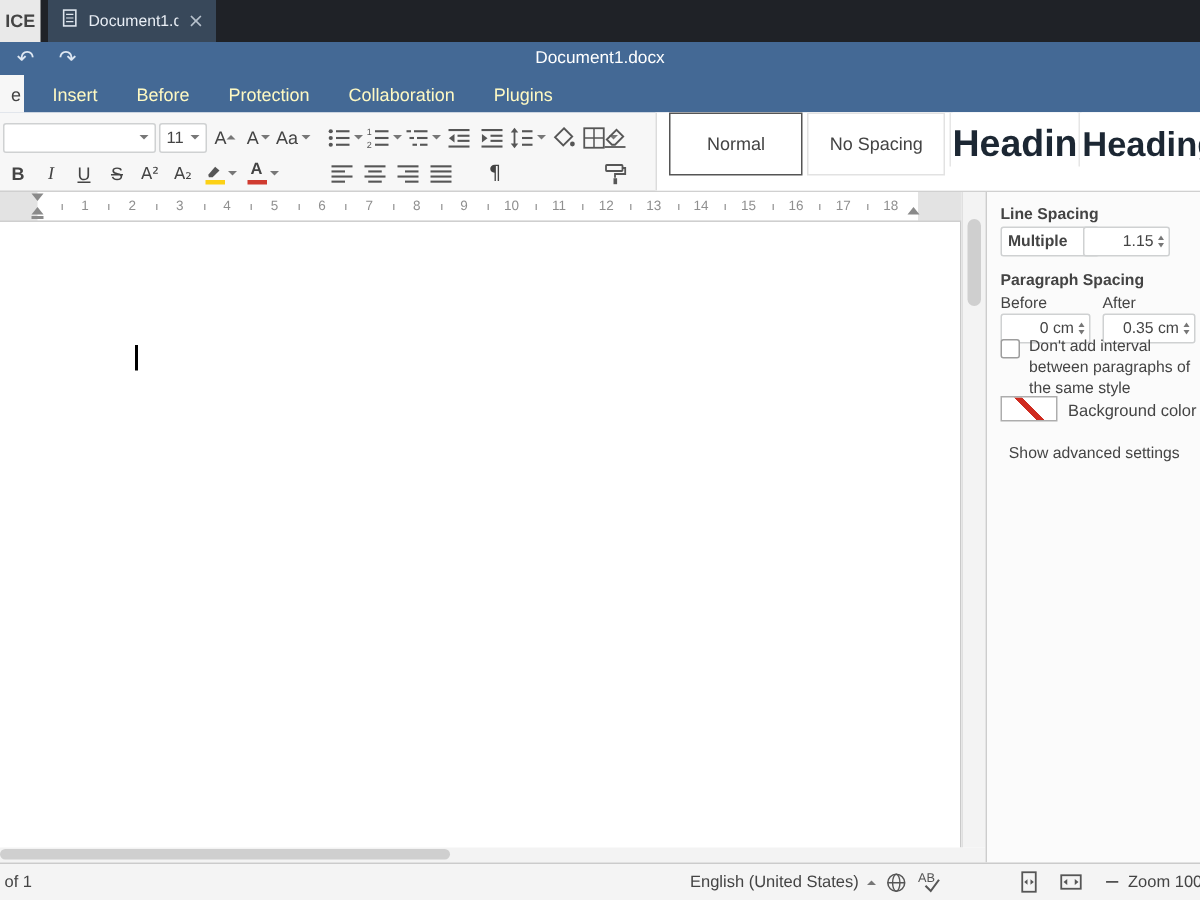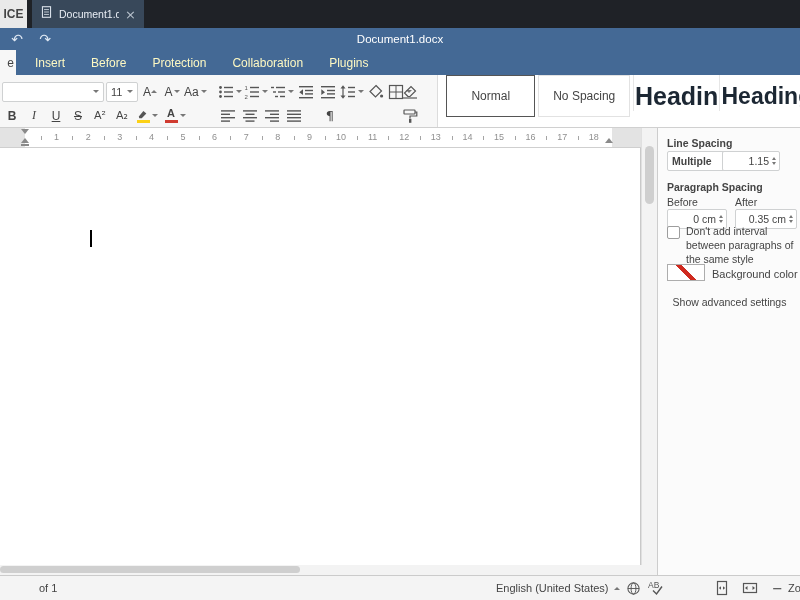--- a/index.html
+++ b/index.html
@@ -83,21 +83,21 @@
   .spin .arr .cup,.spin .arr .cdown{border-left-width:2.5px;border-right-width:2.5px;margin:0;}
   .spin .arr .cup{border-bottom-width:3px;}
   .spin .arr .cdown{border-top-width:3px;}
   #chk{width:13px;height:13px;background:#fff;border:1px solid #9d9d9d;border-radius:2px;box-sizing:border-box;}
   #swatch{width:38px;height:17px;background:#fff;border:1px solid #adadad;box-sizing:border-box;
       background-image:linear-gradient(45deg,transparent 45%,#cf2a1f 45%,#cf2a1f 55%,transparent 55%);}
   #adv-link{left:0;width:143px;text-align:center;font-size:10.5px;color:#444;}
 
   
   #statusbar{position:absolute;left:0;top:575px;width:800px;height:25px;background:#f4f4f4;border-top:1px solid #cbcbcb;box-sizing:border-box;font-size:11px;color:#444;}
-  .sb{position:absolute;top:0;height:24px;display:flex;align-items:center;gap:3px;margin-left:36px;}
+  .sb{position:absolute;top:0;height:24px;display:flex;align-items:center;gap:3px;}
   .sb svg{display:block;}
 </style>
 </head>
 <body>
 
 <div id="tabbar">
   <div id="logo">ICE</div>
   <div id="doctab">
     <span>
       <svg width="13" height="14" viewBox="0 0 16 16">

